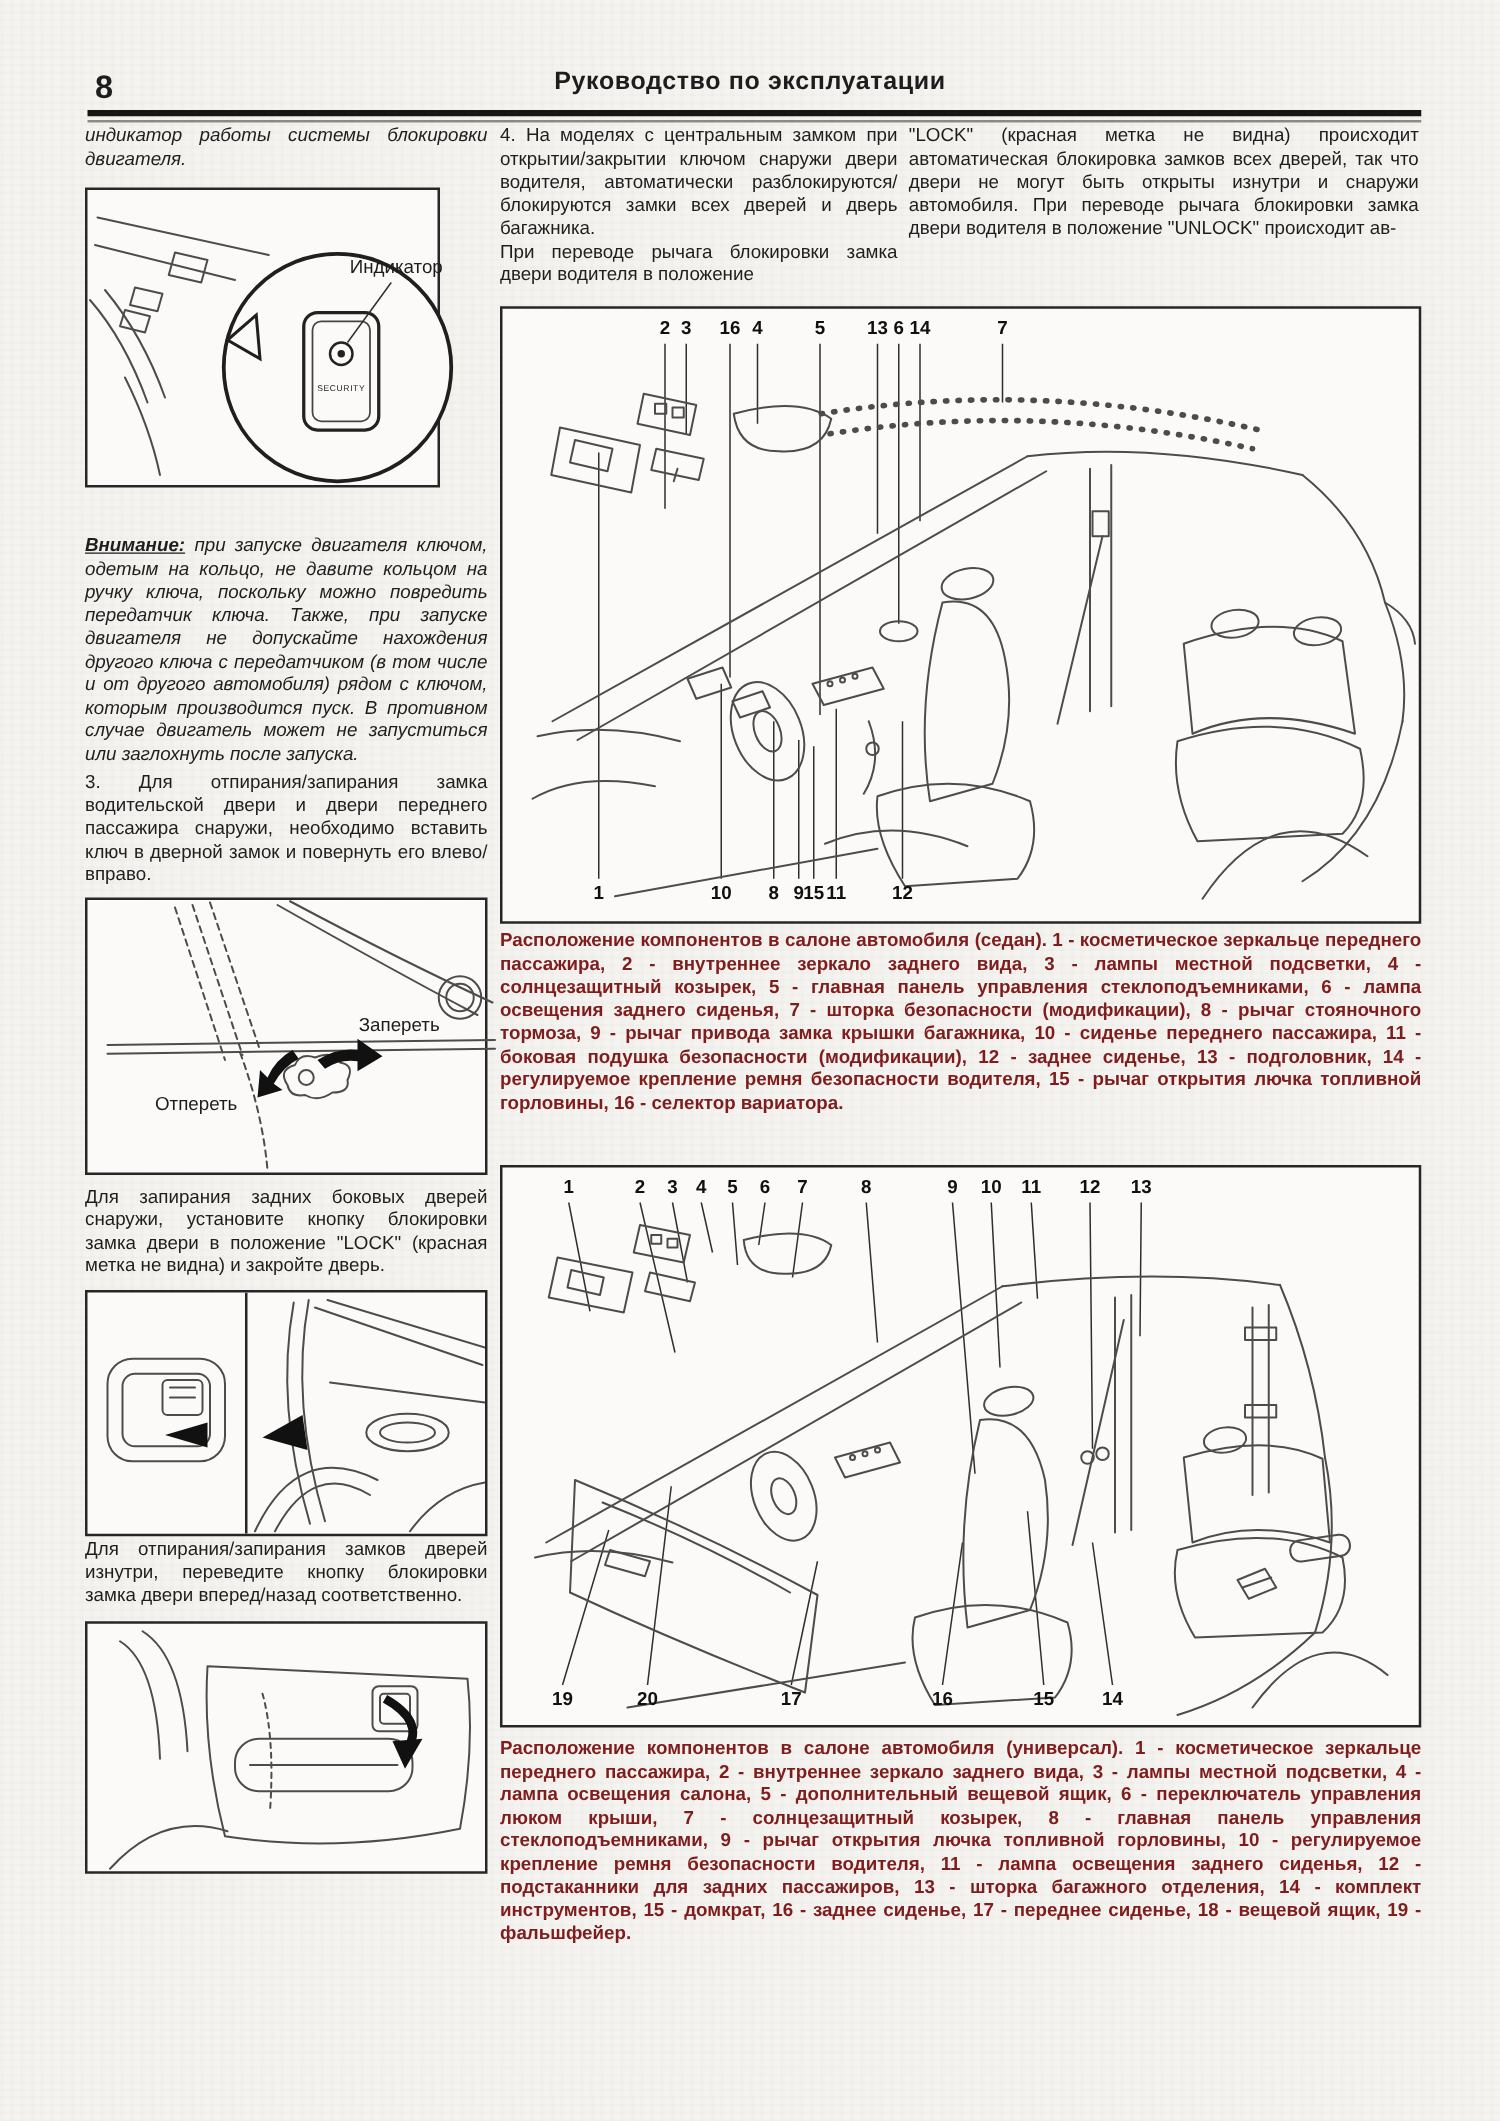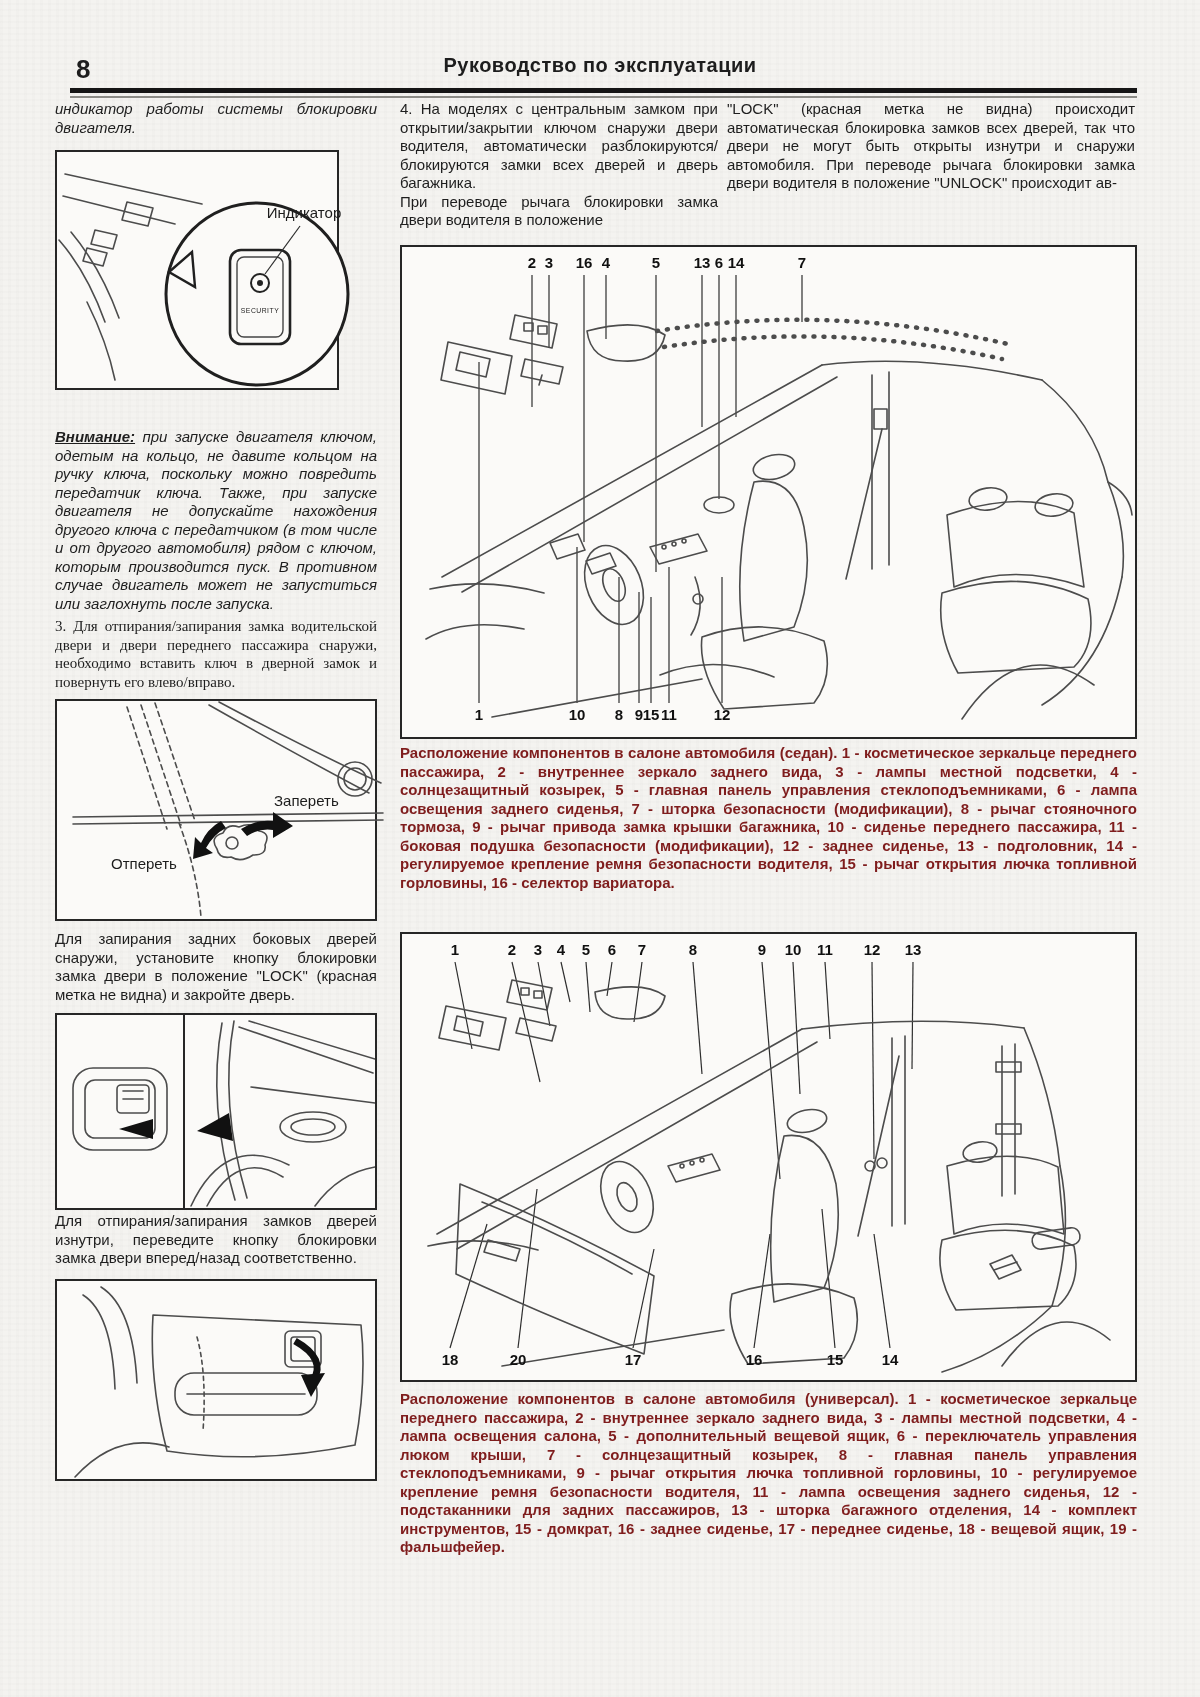--- a/index.html
+++ b/index.html
@@ -16,27 +16,27 @@
   .abs{position:absolute;}
   .page-num{left:76px;top:54px;font-size:26px;font-weight:bold;}
   .doc-title{left:0;right:0;top:54px;text-align:center;font-size:20px;font-weight:bold;letter-spacing:0.5px;}
   .rule-main{left:70px;top:88px;width:1067px;height:5px;background:#151515;}
   .rule-sub{left:70px;top:96px;width:1067px;height:2px;background:#8b8b86;}
 
   .para{font-size:15px;line-height:18.5px;text-align:justify;color:#1e1e1e;}
   .ital{font-style:italic;}
   .warn-label{font-style:italic;text-decoration:underline;font-weight:bold;}
 
-  .leftcol{left:55px;top:100px;width:322px;}
+  .leftcol{left:68px;top:100px;width:322px;}
   .figbox{border:2px solid #262626;background:#fbfaf8;box-sizing:border-box;}
   .fig1{width:284px;height:240px;margin-top:13px;}
   .fig2{width:322px;height:222px;margin-top:8px;padding-left:12px;}
   .fig3{width:322px;height:197px;margin-top:9px;}
   .fig4{width:322px;height:202px;margin-top:11px;}
-  .mt38{margin-top:38px;} .mt4{margin-top:4px;font-family:Liberation Serif, serif;} .mt9{margin-top:2px;} .mt10{margin-top:9px;}
+  .mt38{margin-top:38px;} .mt4{margin-top:4px;} .mt9{margin-top:2px;} .mt10{margin-top:9px;}
 
   .col2{left:400px;top:100px;width:318px;}
   .col3{left:727px;top:100px;width:408px;}
 
   .bigfig{left:400px;background:#fbfaf8;border:2px solid #262626;box-sizing:border-box;}
   .sedan-fig{top:245px;width:737px;height:494px;}
   .wagon-fig{top:932px;width:737px;height:450px;}
   .caption{left:400px;width:737px;font-weight:bold;font-size:15px;line-height:18.5px;text-align:justify;color:#7f1d1d;}
   .sedan-cap{top:744px;}
   .wagon-cap{top:1390px;}
@@ -371,21 +371,21 @@
   <span class="callout toprow" style="left:159px">4</span>
   <span class="callout toprow" style="left:184px">5</span>
   <span class="callout toprow" style="left:210px">6</span>
   <span class="callout toprow" style="left:240px">7</span>
   <span class="callout toprow" style="left:291px">8</span>
   <span class="callout toprow" style="left:360px">9</span>
   <span class="callout toprow" style="left:391px">10</span>
   <span class="callout toprow" style="left:423px">11</span>
   <span class="callout toprow" style="left:470px">12</span>
   <span class="callout toprow" style="left:511px">13</span>
-  <span class="callout botrow" style="left:48px">18</span>
+  <span class="callout botrow" style="left:48px">19</span>
   <span class="callout botrow" style="left:116px">20</span>
   <span class="callout botrow" style="left:231px">17</span>
   <span class="callout botrow" style="left:352px">16</span>
   <span class="callout botrow" style="left:433px">15</span>
   <span class="callout botrow" style="left:488px">14</span>
 </div>
 
 <div class="abs caption wagon-cap">Расположение компонентов в салоне автомобиля (универсал). 1 - косметическое зеркальце переднего пассажира, 2 - внутреннее зеркало заднего вида, 3 - лампы местной подсветки, 4 - лампа освещения салона, 5 - дополнительный вещевой ящик, 6 - переключатель управления люком крыши, 7 - солнцезащитный козырек, 8 - главная панель управления стеклоподъемниками, 9 - рычаг открытия лючка топливной горловины, 10 - регулируемое крепление ремня безопасности водителя, 11 - лампа освещения заднего сиденья, 12 - подстаканники для задних пассажиров, 13 - шторка багажного отделения, 14 - комплект инструментов, 15 - домкрат, 16 - заднее сиденье, 17 - переднее сиденье, 18 - вещевой ящик, 19 - фальшфейер.</div>
 
 </body></html>

